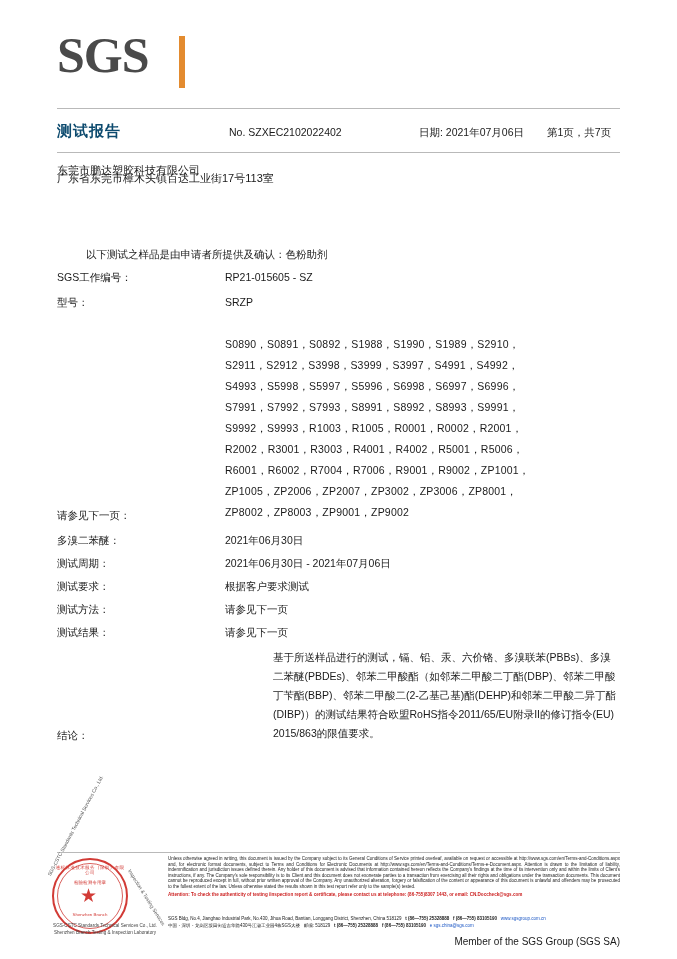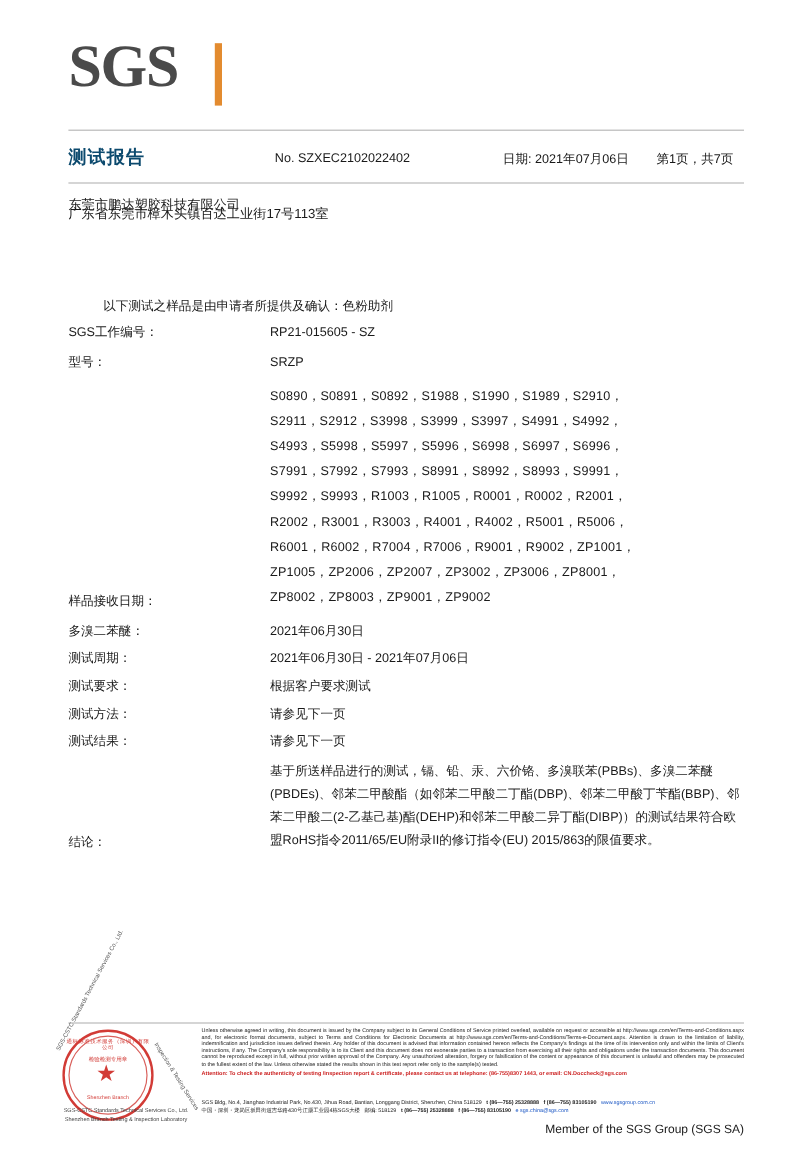--- a/index.html
+++ b/index.html
@@ -152,26 +152,28 @@
   .field-value {
     flex: 1 1 auto;
     font-size: 10.5px;
     color: #1a1a1a;
     line-height: 15px;
     white-space: pre-wrap;
   }
   .field-row.ref .field-value {
     line-height: 21px;
     letter-spacing: 0.2px;
+    margin-top: 14px;
   }
   .field-row.tight {
     margin-bottom: 8px;
   }
   .field-row.concl .field-value {
     line-height: 19px;
+    margin-left: 48px;
   }
 
   
   .footer-rule {
     position: absolute;
     left: 57px;
     top: 852px;
     width: 563px;
     height: 1px;
     background: #b9b9b9;
@@ -337,21 +339,21 @@
   <div class="fields">
     <div class="field-row">
       <div class="field-label">SGS工作编号：</div>
       <div class="field-value">RP21-015605 - SZ</div>
     </div>
     <div class="field-row">
       <div class="field-label">型号：</div>
       <div class="field-value">SRZP</div>
     </div>
     <div class="field-row ref">
-      <div class="field-label">样品接收日期：</div>
+      <div class="field-label">请参见下一页：</div>
       <div class="field-value">S0890，S0891，S0892，S1988，S1990，S1989，S2910，
 S2911，S2912，S3998，S3999，S3997，S4991，S4992，
 S4993，S5998，S5997，S5996，S6998，S6997，S6996，
 S7991，S7992，S7993，S8991，S8992，S8993，S9991，
 S9992，S9993，R1003，R1005，R0001，R0002，R2001，
 R2002，R3001，R3003，R4001，R4002，R5001，R5006，
 R6001，R6002，R7004，R7006，R9001，R9002，ZP1001，
 ZP1005，ZP2006，ZP2007，ZP3002，ZP3006，ZP8001，
 ZP8002，ZP8003，ZP9001，ZP9002</div>
     </div>

